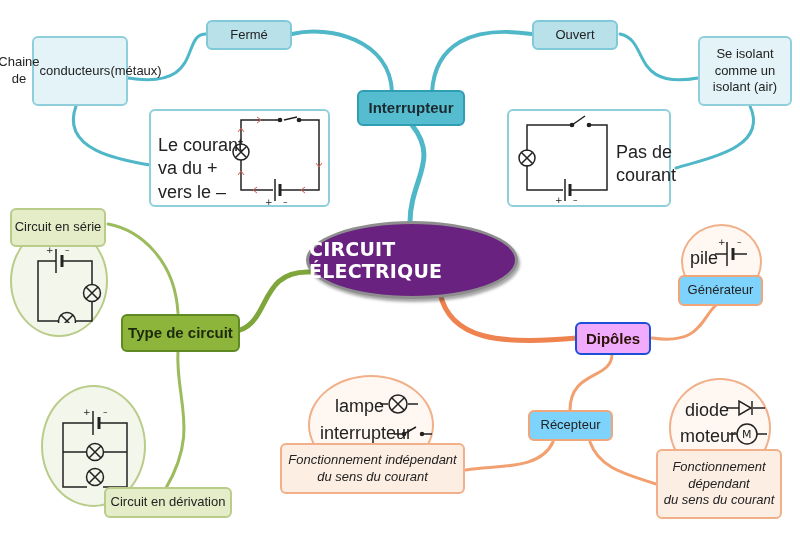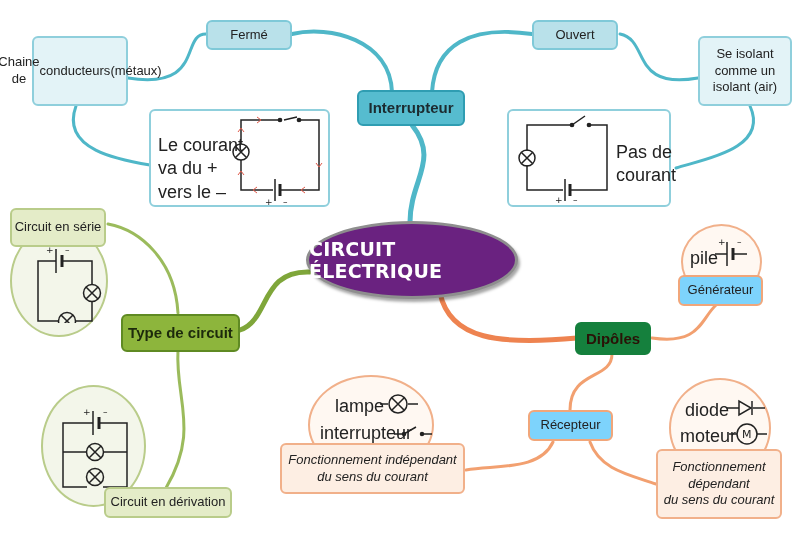--- a/index.html
+++ b/index.html
@@ -8,21 +8,21 @@
   svg.links { position: absolute; left: 0; top: 0; width: 800px; height: 534px; }
   .node { position: absolute; box-sizing: border-box; display: flex; align-items: center; justify-content: center;
           text-align: center; font-size: 13px; line-height: 1.3; border-radius: 6px; }
   .blue-leaf { background: #b9e1ea; border: 2px solid #7fc9d8; }
   .blue-pale { background: #e3f3f7; border: 2px solid #8fcfdc; }
   .blue-main { background: #56bccf; border: 2px solid #2f9db2; font-weight: bold; font-size: 15px; color: #1c2b30; }
   .green-leaf { background: #e4ecc8; border: 2px solid #b9cc8a; }
   .green-main { background: #8db53c; border: 2px solid #5f8a23; font-weight: bold; font-size: 15px; color: #1d2a0c; }
   .orange-leaf { background: #7dd3fc; border: 2px solid #f1a67a; }
   .orange-pale { background: #fdeee3; border: 2px solid #f1b08a; font-style: italic; }
-  .orange-main { background: #15803d; border: 2px solid #15803d; font-weight: bold; font-size: 15px; color: #2a1207; }
+  .orange-main { background: #f0abfc; border: 2px solid #1d4ed8; font-weight: bold; font-size: 15px; color: #2a1207; }
   .center { position: absolute; left: 306px; top: 221px; width: 206px; height: 72px; border-radius: 50%;
             background: #6a2280; border: 3px solid #8e8e8e; box-shadow: 2px 3px 3px rgba(0,0,0,0.35);
             display: flex; align-items: center; justify-content: center; color: #fff; font-weight: bold;
             font-size: 19px; letter-spacing: 0.2px; font-family: "DejaVu Sans", sans-serif; }
   .panel { position: absolute; box-sizing: border-box; background: #fff; border: 2px solid #8fcfdc; border-radius: 6px; }
   .bubble { position: absolute; box-sizing: border-box; border-radius: 50%; }
   .bubble.green { background: #f3f6ea; border: 2px solid #b9cc8a; }
   .bubble.orange { background: #fff8f2; border: 2px solid #f1b08a; }
   .txt { position: absolute; font-size: 18px; line-height: 1.3; }
   .sym { position: absolute; }

